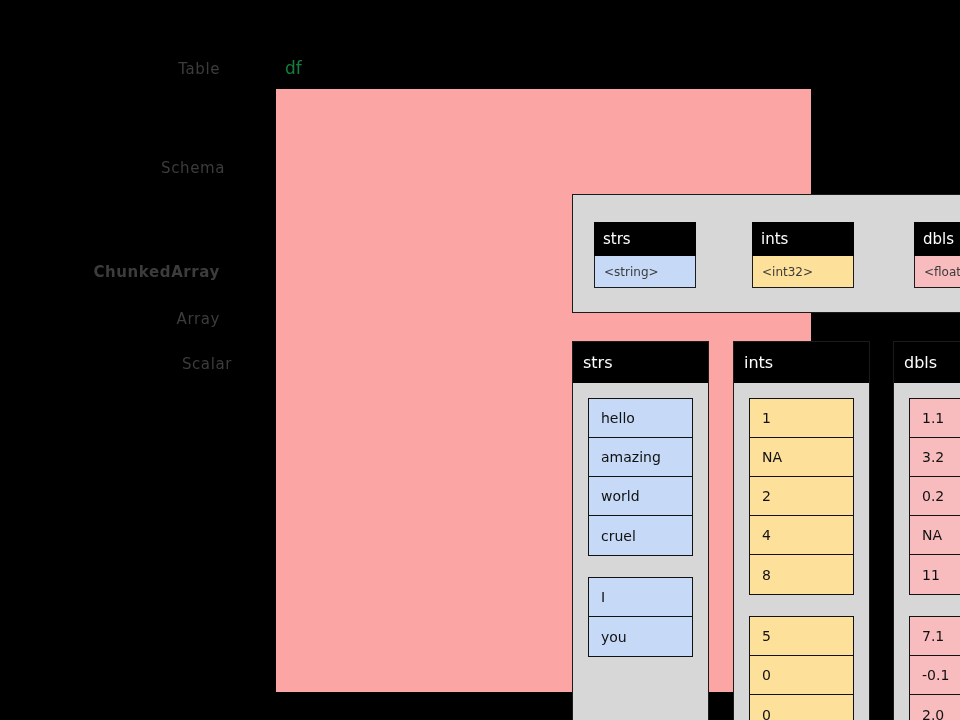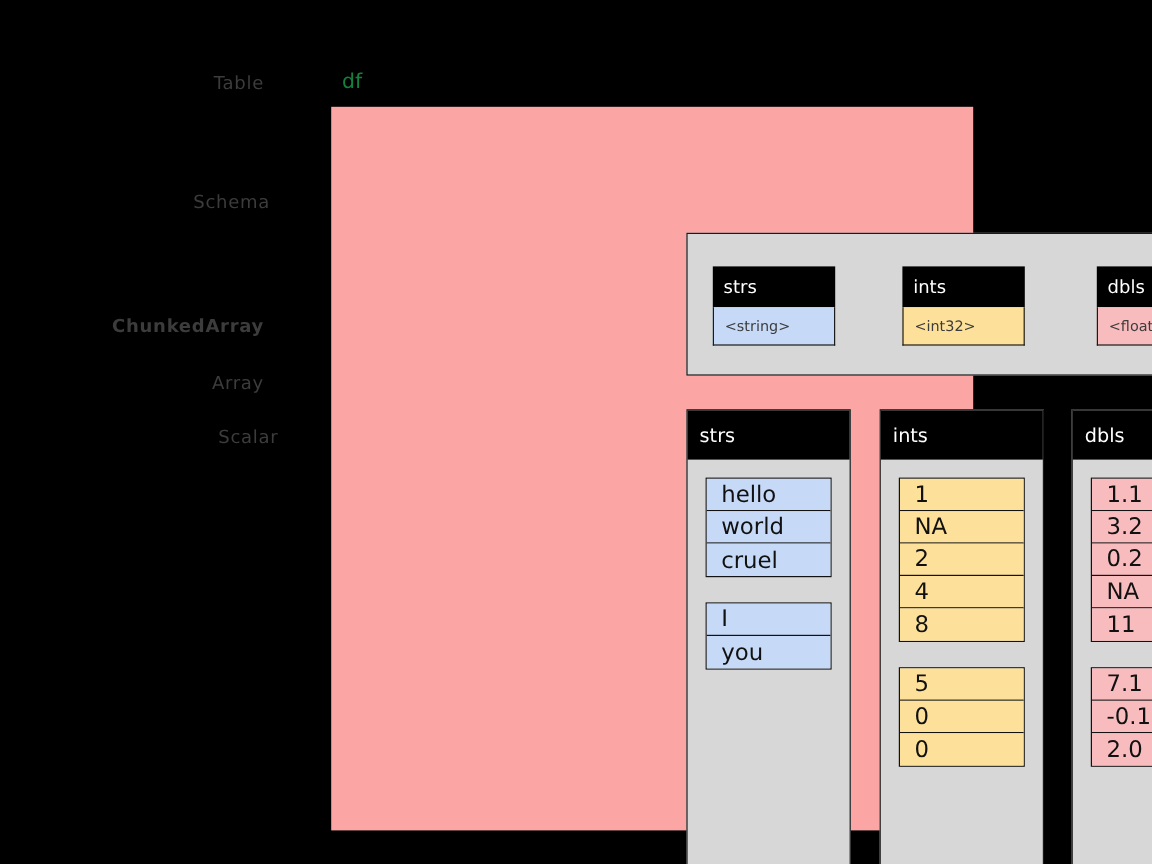--- a/index.html
+++ b/index.html
@@ -123,27 +123,27 @@
     padding: 15px 0 0 0;
   }
   .chunk {
     margin: 0 auto;
     width: 105px;
     border: 1px solid #121212;
     box-sizing: border-box;
   }
   .chunk + .chunk { margin-top: 21px; }
   .cell {
-    height: 27px;
+    height: 39px;
     border-bottom: 1px solid #121212;
     box-sizing: border-box;
     display: flex;
     align-items: center;
     padding-left: 12px;
-    font-size: 19px;
+    font-size: 14px;
     color: #111111;
   }
   .cell:last-child { border-bottom: none; }
 
   .t-string { background: #c6d9f7; }
   .t-int    { background: #fde09a; }
   .t-float  { background: #f9bcbe; }
 
   
   .arrow {
@@ -197,20 +197,21 @@
       <div class="fname">dbls</div>
       <div class="ftype t-float">&lt;float64&gt;</div>
     </div>
   </div>
 
   <div id="ca-column-0" class="ca-column">
     <div class="ca-header">strs</div>
     <div class="ca-body">
         <div class="chunk">
           <div class="cell t-string">hello</div>
+          <div class="cell t-string">amazing</div>
           <div class="cell t-string">world</div>
           <div class="cell t-string">cruel</div>
         </div>
         <div class="chunk">
           <div class="cell t-string">I</div>
           <div class="cell t-string">you</div>
         </div>
       </div>
   </div>
   <div id="ca-column-1" class="ca-column">

